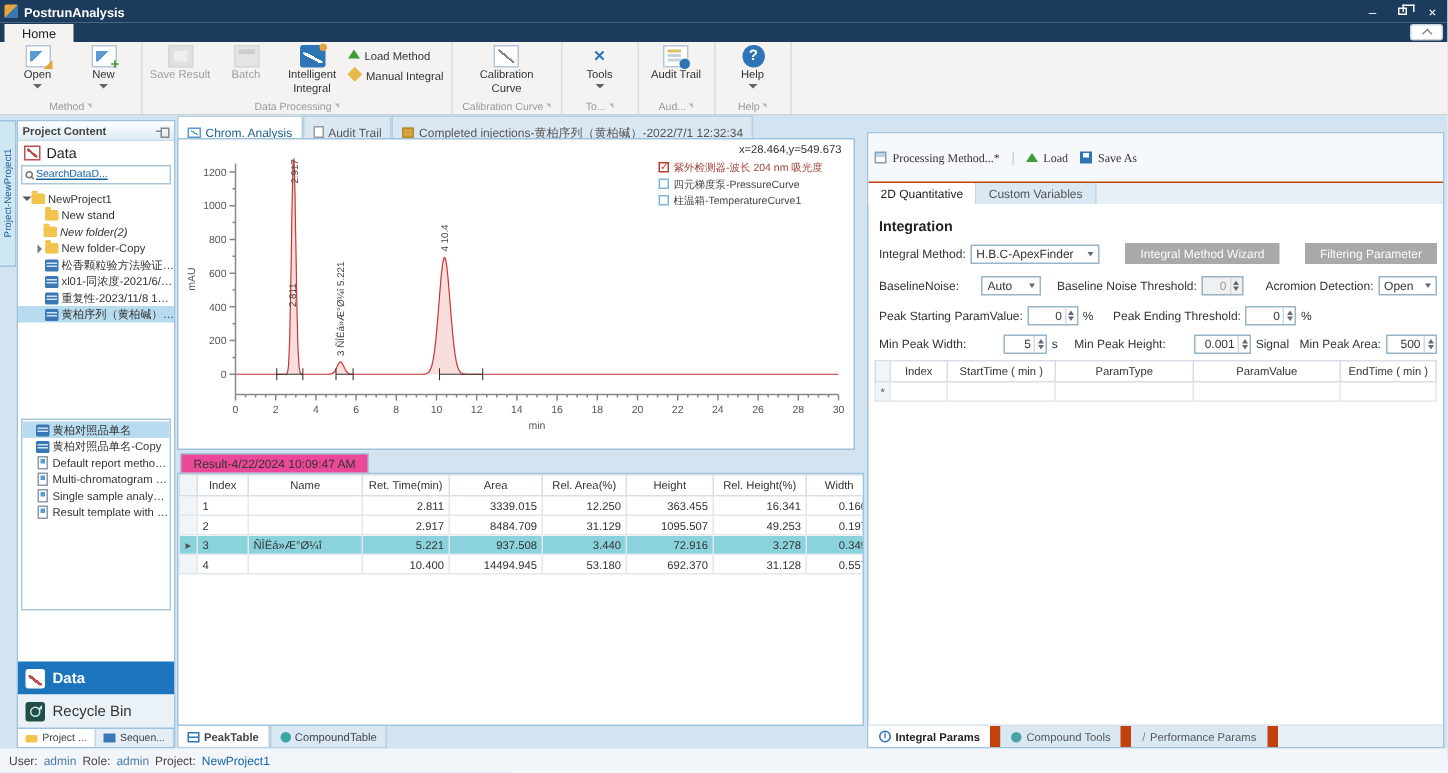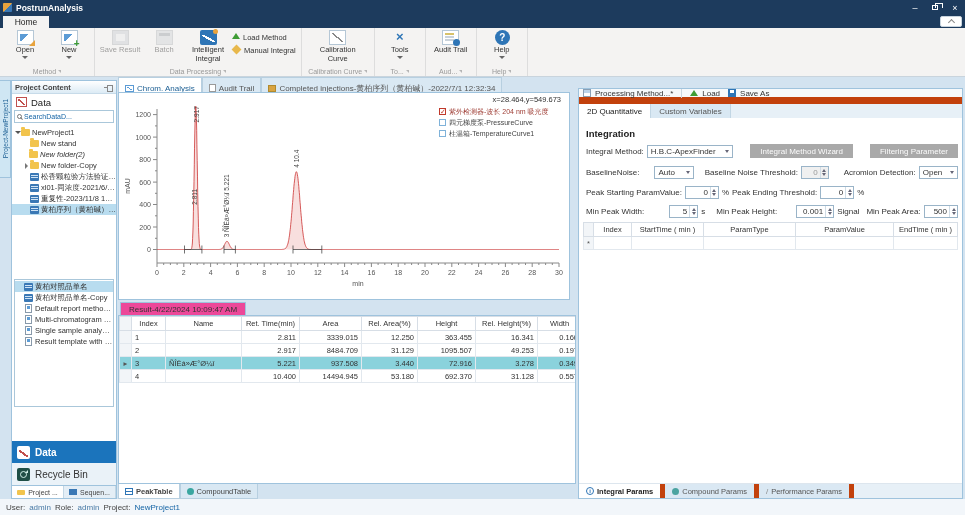--- a/index.html
+++ b/index.html
@@ -120,21 +120,21 @@
 .grid tr.sel td{background:#8ad2dc;}
 .grid td.mk,.grid th.mk{background:#f2f5f8;padding:0;text-align:center;color:#555;}
 .c-bottomtabs{position:absolute;left:0;bottom:0;height:15px;display:flex;font-size:7.5px;}
 .btab{display:flex;align-items:center;gap:3px;padding:0 6px;background:#d9e8f3;border:1px solid #b7cfe0;border-top:none;color:#444;}
 .btab.active{background:#fff;font-weight:bold;}
 .mi-table{width:8px;height:7px;background:#fff;border:1px solid #2e75b6;position:relative;flex:none;}
 .mi-table:before{content:"";position:absolute;left:0;right:0;top:2px;height:1px;background:#2e75b6;}
 .mi-comp{width:7px;height:7px;background:#3aa6a0;border-radius:50%;position:relative;flex:none;}
 
 .right{position:absolute;left:578px;top:88px;width:385px;height:411px;background:#fff;border:1px solid #9fc3dd;display:flex;flex-direction:column;}
-.r-toolbar{height:14px;flex:none;display:flex;align-items:center;gap:4px;padding:4px 4px;background:#f6f9fb;border-bottom:7px solid #c2410c;font-size:8px;color:#333;}
+.r-toolbar{height:14px;flex:none;display:flex;align-items:center;gap:4px;padding:16px 4px;background:#f6f9fb;border-bottom:1px solid #c2410c;font-size:8px;color:#333;font-family:Liberation Serif, serif;}
 .r-sep{width:1px;height:9px;background:#ccd6df;margin:0 4px;}
 .mi-grid{width:8px;height:8px;border:1px solid #8aa0b5;background:linear-gradient(#bcd4ea 50%,#fff 50%);flex:none;}
 .mi-load{width:0;height:0;border-left:4px solid transparent;border-right:4px solid transparent;border-bottom:6px solid #3f9c35;flex:none;}
 .mi-saveas{width:8px;height:8px;background:#2e75b6;position:relative;flex:none;}
 .mi-saveas:before{content:"";position:absolute;top:1px;left:2px;right:2px;height:3px;background:#fff;}
 .r-tabs{height:14px;flex:none;display:flex;font-size:8px;background:#e7f0f7;}
 .rtab{display:flex;align-items:center;padding:0 8px;background:#d9e8f3;border-right:1px solid #c2d6e4;color:#555;}
 .rtab.active{background:#fff;color:#222;}
 .r-body{position:relative;flex:1;font-size:8px;}
 .sec-title{position:absolute;top:10px;left:7px;font-size:9.5px;font-weight:bold;color:#222;}
@@ -143,21 +143,21 @@
 .selbox{border:1px solid #9ab4c8;background:#fff;height:13px;display:flex;align-items:center;justify-content:space-between;padding:0 3px;gap:3px;}
 .spin{border:1px solid #9ab4c8;height:13px;display:flex;align-items:stretch;background:#fff;}
 .spin.dis{background:#f0f0f0;color:#999;}
 .spin .val{flex:1;display:flex;align-items:center;justify-content:flex-end;padding:0 2px;}
 .spin .arr{width:8px;border-left:1px solid #d0dce5;display:flex;flex-direction:column;align-items:center;justify-content:center;gap:1px;}
 .tri-u{width:0;height:0;border-left:2.5px solid transparent;border-right:2.5px solid transparent;border-bottom:3px solid #667;}
 .tri-d2{width:0;height:0;border-left:2.5px solid transparent;border-right:2.5px solid transparent;border-top:3px solid #667;}
 .gbtn{background:#a9a9a9;color:#fbfbfb;height:14px;display:flex;align-items:center;justify-content:center;padding:0 10px;}
 .r-table{position:absolute;top:104px;left:4px;right:4px;}
 .r-bottomtabs{height:15px;flex:none;display:flex;font-size:7.5px;border-top:1px solid #dde6ee;background:#e7f0f7;}
-.rbtab{display:flex;align-items:center;gap:3px;padding:0 7px;border-right:5px solid #c2410c;background:#dae8f3;color:#555;}
+.rbtab{display:flex;align-items:center;gap:3px;padding:0 7px;border-right:7px solid #c2410c;background:#dae8f3;color:#555;}
 .rbtab.active{background:#fff;color:#222;font-weight:bold;}
 .mi-info{width:8px;height:8px;border:1px solid #2e75b6;border-radius:50%;color:#2e75b6;font-size:6px;line-height:7px;text-align:center;flex:none;}
 .mi-molecule{width:7px;height:7px;background:#4aa3a0;border-radius:50%;flex:none;}
 .mi-perf{color:#888;font-size:8px;flex:none;}
 
 .statusbar{position:absolute;left:0;right:0;bottom:0;height:16px;background:#f2f6fa;display:flex;align-items:center;gap:4px;padding:0 6px;font-size:8px;color:#444;}
 .sv{color:#4a7ba6;}
 .sp{color:#1464a5;}
 </style>
 </head>
@@ -670,21 +670,21 @@
       <div class="frow fr3">
         <span>Peak Starting ParamValue:</span>
         <span class="spin" style="width:34px;">
           <span class="val">0</span>
           <span class="arr">
               <span class="tri-u"></span>
               <span class="tri-d2"></span>
             </span>
         </span>
         <span>%</span>
-        <span style="">Peak Ending Threshold:</span>
+        <span style="margin-left:10px;">Peak Ending Threshold:</span>
         <span class="spin" style="width:34px;">
           <span class="val">0</span>
           <span class="arr">
               <span class="tri-u"></span>
               <span class="tri-d2"></span>
             </span>
         </span>
         <span>%</span>
       </div>
 
@@ -748,21 +748,21 @@
           </table>
       </div>
     </div>
     <div class="r-bottomtabs">
       <div class="rbtab active">
         <span class="mi-info">i</span>
         <span>Integral Params</span>
       </div>
       <div class="rbtab">
         <span class="mi-molecule"></span>
-        <span>Compound Params</span>
+        <span>Compound Tools</span>
       </div>
       <div class="rbtab">
         <span class="mi-perf">/</span>
         <span>Performance Params</span>
       </div>
     </div>
   </div>
 
   <div class="statusbar">
     <span>User:</span>

